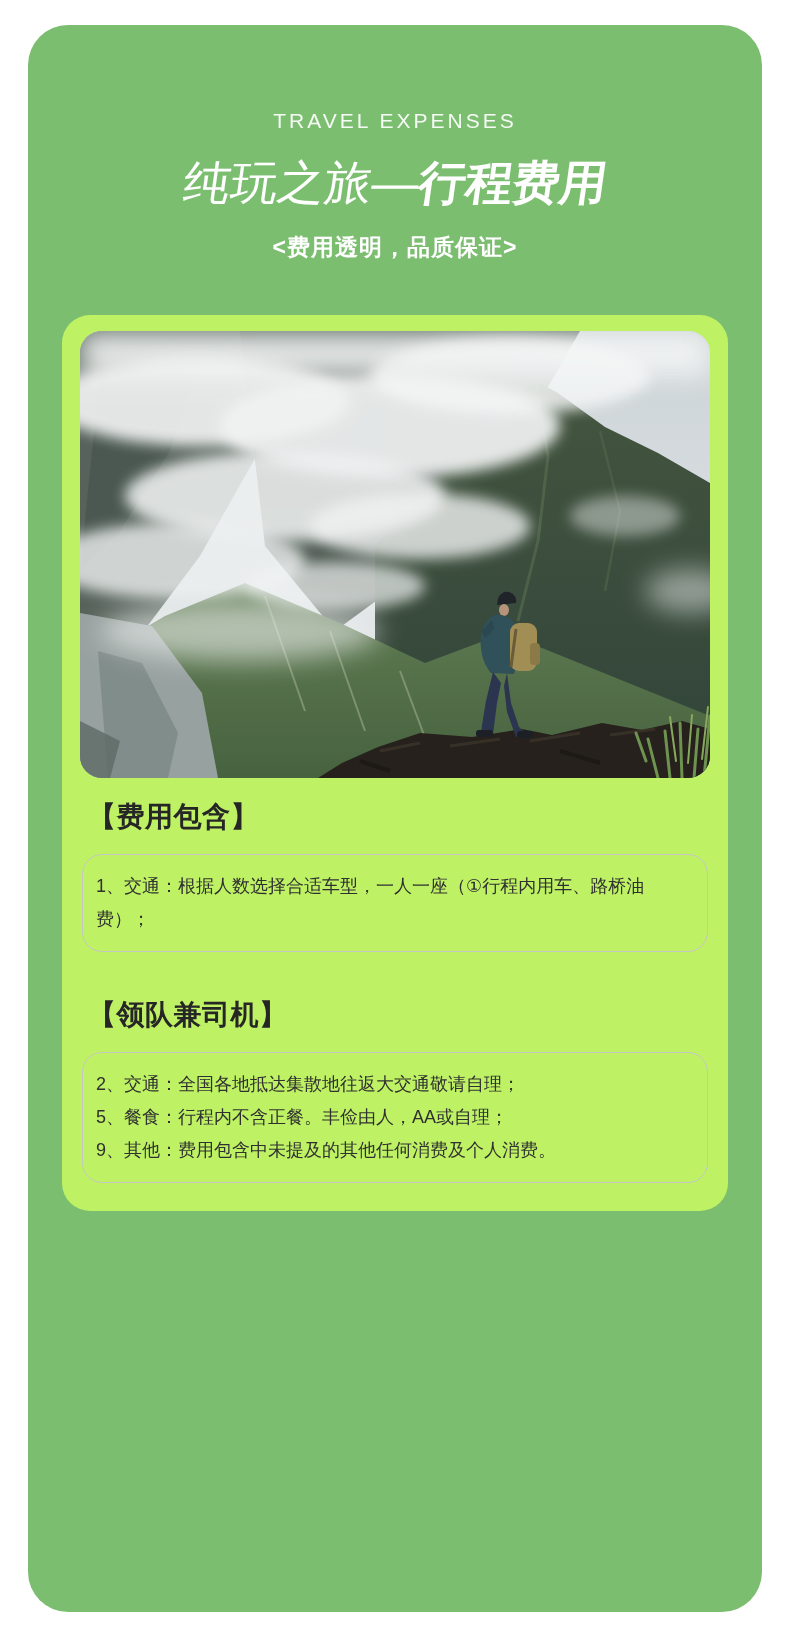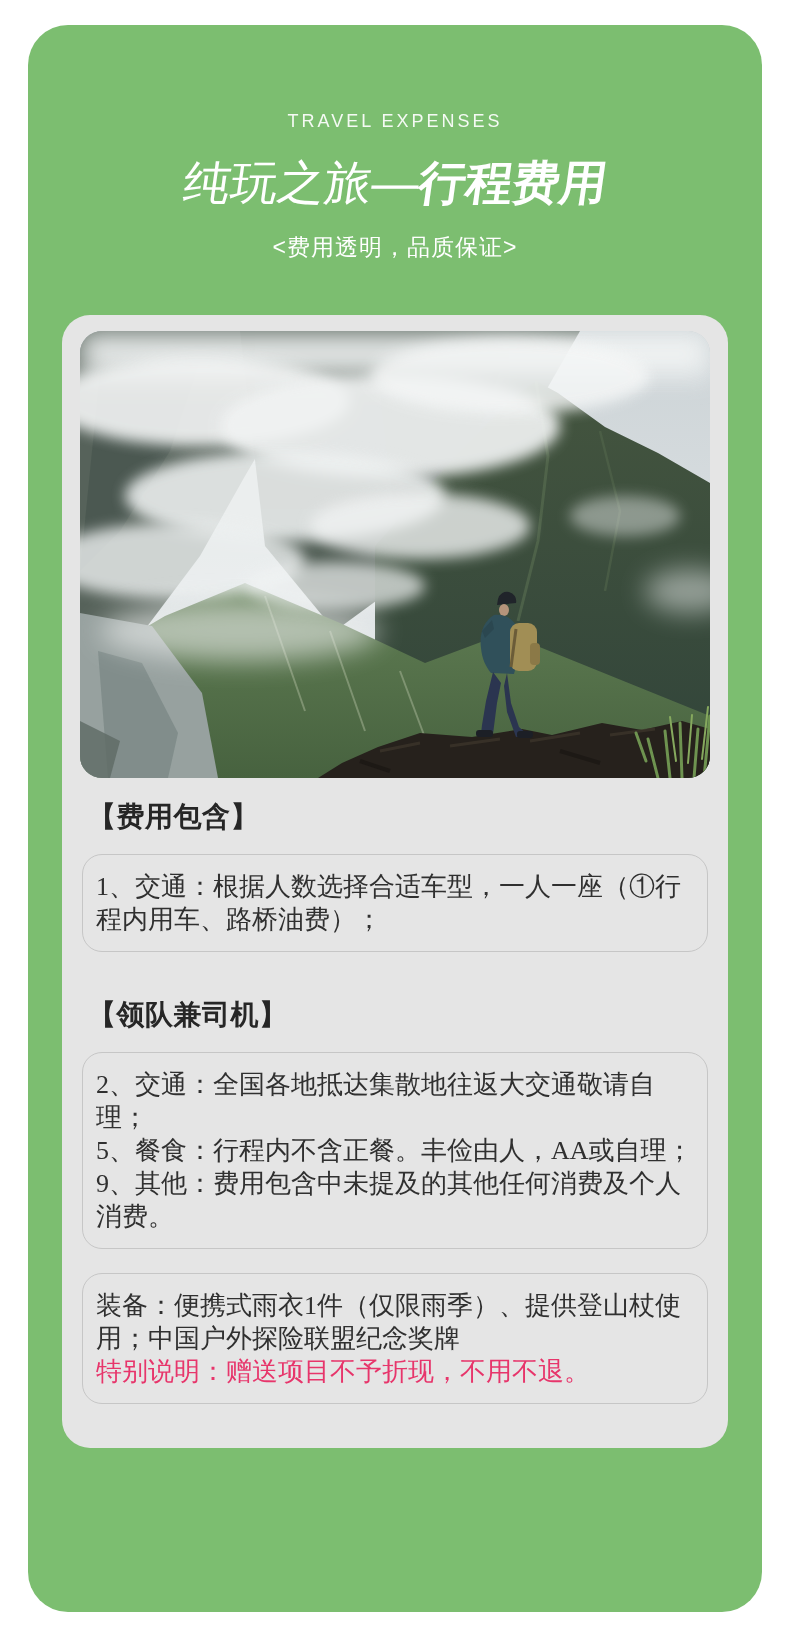--- a/index.html
+++ b/index.html
@@ -16,55 +16,55 @@
     color:var(--text);
   }
   .green-panel{
     position:absolute;left:28px;top:25px;width:734px;height:1587px;
     background:var(--green);border-radius:40px;
     overflow:hidden;
   }
   .eyebrow{
     margin-top:86px;text-align:center;
     color:rgba(255,255,255,.92);
-    font-size:18px;letter-spacing:3px;font-weight:500;line-height:20px;
+    font-size:21px;letter-spacing:3px;font-weight:500;line-height:20px;
   }
   .title{
     margin-top:24px;text-align:center;color:#ffffff;
     font-size:47px;line-height:56px;white-space:nowrap;
   }
   .title .tilt{display:inline-block;transform:skewX(-8deg);}
   .t-light{font-weight:500;}
   .t-bold{font-weight:900;}
   .subtitle{
     margin-top:21px;text-align:center;color:#ffffff;
-    font-size:23px;line-height:30px;letter-spacing:1px;font-weight:400;
+    font-size:23px;line-height:30px;letter-spacing:1px;font-weight:700;
   }
   .card{
     margin:53px auto 0 auto;width:666px;
-    background:#e5e5e5;border-radius:28px;
-    padding:16px 18px 44px 18px;
+    background:#bef264;border-radius:28px;
+    padding:16px 18px 28px 18px;
   }
   .photo{
     width:630px;height:447px;border-radius:22px;overflow:hidden;
     background:#cfd6d9;
   }
   .photo svg{display:block;width:100%;height:100%;}
   section h2{
     font-size:28px;line-height:34px;font-weight:700;color:#262626;
     margin:46px 0 0 8px;letter-spacing:.5px;
   }
   .card section:first-of-type h2{margin-top:22px;}
   .card section:last-of-type h2{margin-top:50px;}
   .box{
     margin:20px 2px 0 2px;
     border:1px solid var(--border);
     border-radius:20px;
     padding:15px 13px;
-    font-size:26px;line-height:33px;color:var(--text);font-family:Liberation Serif, serif;
+    font-size:18px;line-height:33px;color:var(--text);
   }
   .card section:last-of-type .box{margin-top:24px;}
   .box p{margin:0;}
   .accent{color:var(--accent);}
 </style>
 </head>
 <body>
 
 <div class="green-panel">
 
@@ -174,20 +174,16 @@
     <section>
       <h2>【领队兼司机】</h2>
       <div class="box">
           <p><span>2、交通：全国各地抵达集散地往返大交通敬请自理；</span></p>
           <p><span>5、餐食：行程内不含正餐。丰俭由人，AA或自理；</span></p>
           <p><span>9、其他：费用包含中未提及的其他任何消费及个人消费。</span></p>
         </div>
     </section>
 
     <section>
-      <div class="box">
-          <p><span>装备：便携式雨衣1件（仅限雨季）、提供登山杖使用；中国户外探险联盟纪念奖牌</span></p>
-          <p><span class="accent">特别说明：赠送项目不予折现，不用不退。</span></p>
-        </div>
     </section>
 
   </div>
 </div>
 
 </body></html>

